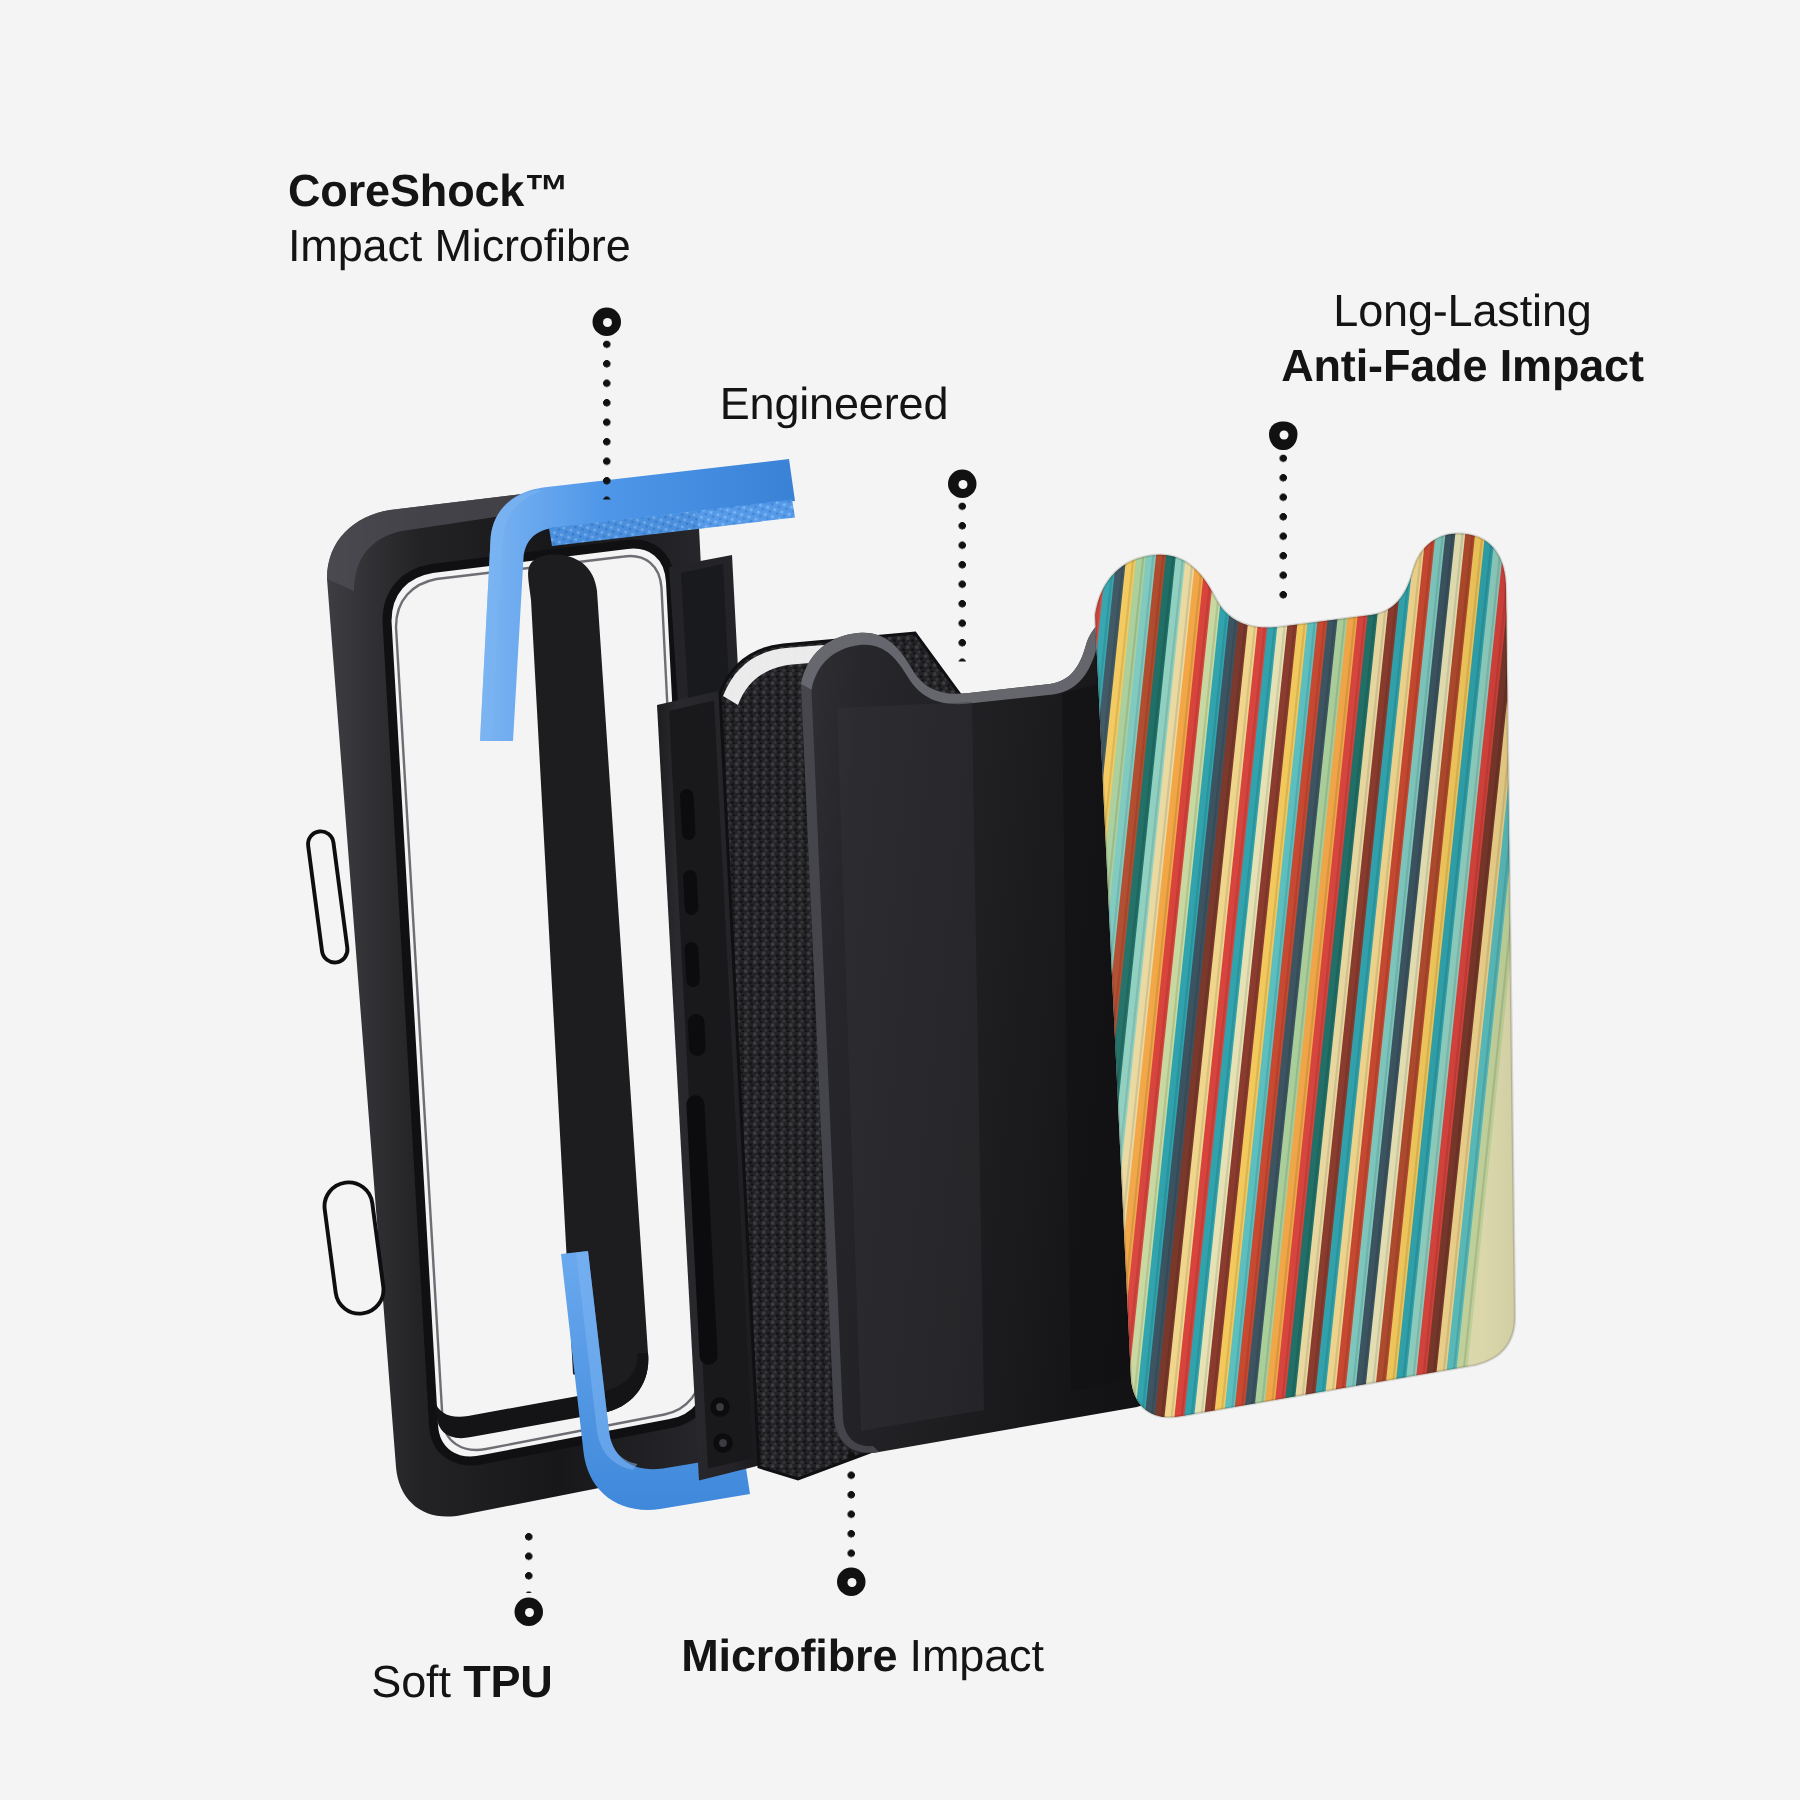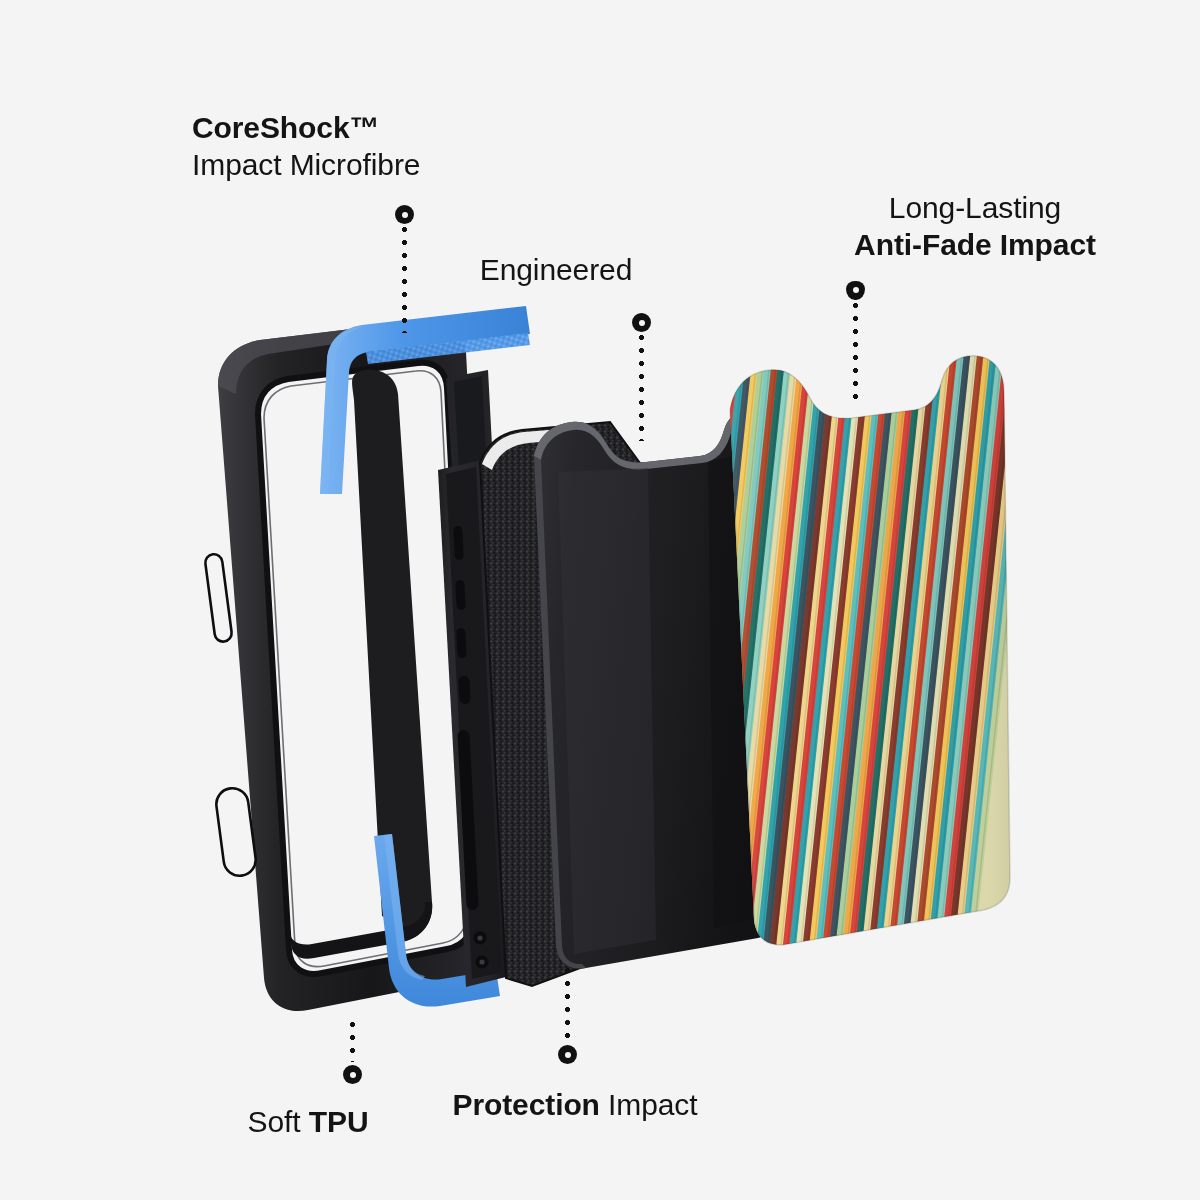--- a/index.html
+++ b/index.html
@@ -546,16 +546,16 @@
   <div class="callout ctr" id="label-antifade">
     <span class="ln">Long-Lasting</span>
     <span class="ln b">Anti-Fade Impact</span>
   </div>
 
   <div class="callout ctr" id="label-tpu">
     <span class="ln"><span>Soft </span><b>TPU</b></span>
   </div>
 
   <div class="callout ctr" id="label-microfibre">
-    <span class="ln"><b>Protection</b><span> Impact</span></span>
+    <span class="ln"><b>Microfibre</b><span> Impact</span></span>
   </div>
 
 </div>
 
 </body></html>

